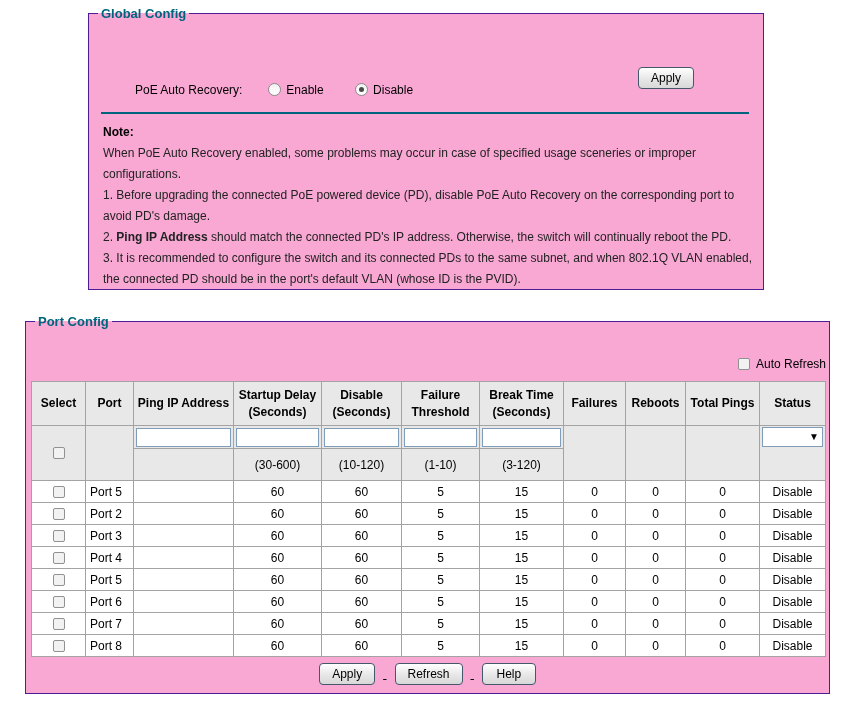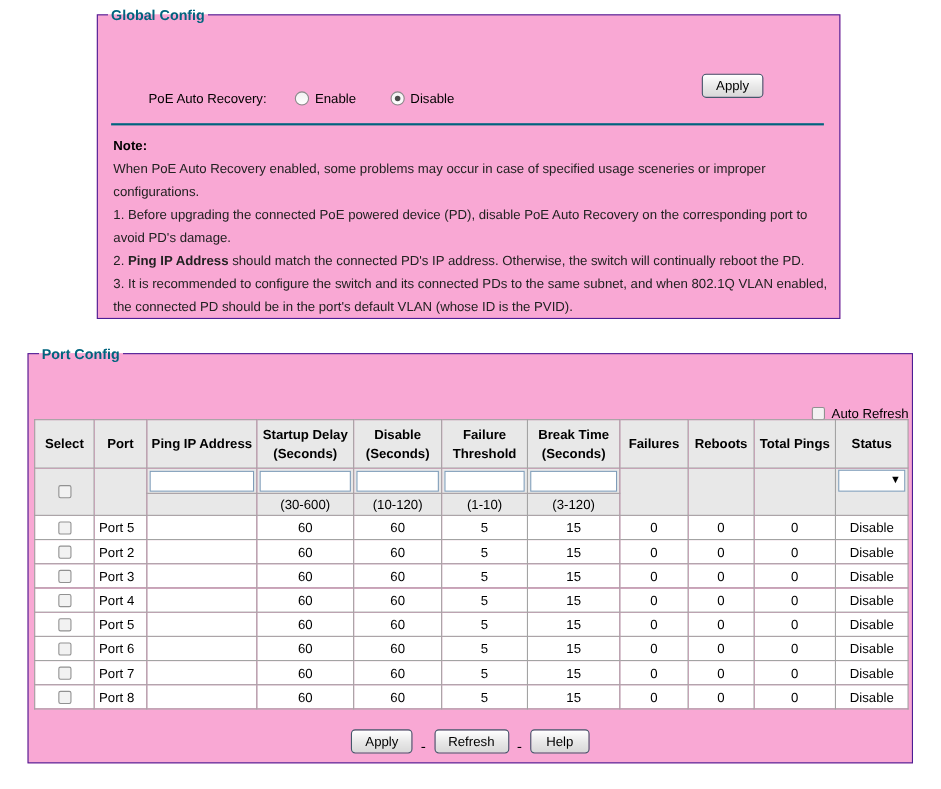--- a/index.html
+++ b/index.html
@@ -81,21 +81,21 @@
   .teal-line {
     position: absolute;
     left: 12px; top: 91px;
     width: 648px; height: 2px;
     background: #00647e;
   }
   .note-block { position: absolute; left: 14px; top: 101px; width: 652px; line-height: 21px; color: #222; }
   .note-title { font-weight: bold; color: #000; }
 
   
-  .auto-refresh { position: absolute; left: 712px; top: 40px; cursor: pointer; }
+  .auto-refresh { position: absolute; left: 712px; top: 28px; cursor: pointer; }
   .auto-refresh .cb { margin-right: 6px; }
 
   table.port-table {
     position: absolute;
     left: 5px; top: 52px;
     width: 794px;
     border-collapse: collapse;
     table-layout: fixed;
     font-size: 12px;
   }
@@ -106,21 +106,21 @@
     white-space: nowrap;
   }
   .port-table th {
     background: #e8e8e8;
     font-weight: bold;
     height: 44px;
     line-height: 17px;
     padding: 2px 1px;
   }
   .filter-row td { background: #e8e8e8; height: 23px; padding: 1px 2px; }
-  .hint-row td   { background: #e8e8e8; height: 20px; padding: 0 2px; }
+  .hint-row td   { background: #e8e8e8; height: 32px; padding: 0 2px; }
   .data-row td   { background: #ffffff; height: 22px; padding: 0 4px; }
   .data-row .port-cell { text-align: left; }
   .filter-input {
     width: 100%; height: 19px;
     border: 1px solid #7f9db9;
     background: #fff;
     font-family: "Liberation Sans", sans-serif;
     font-size: 12px;
     padding: 0 2px;
     outline: none;

